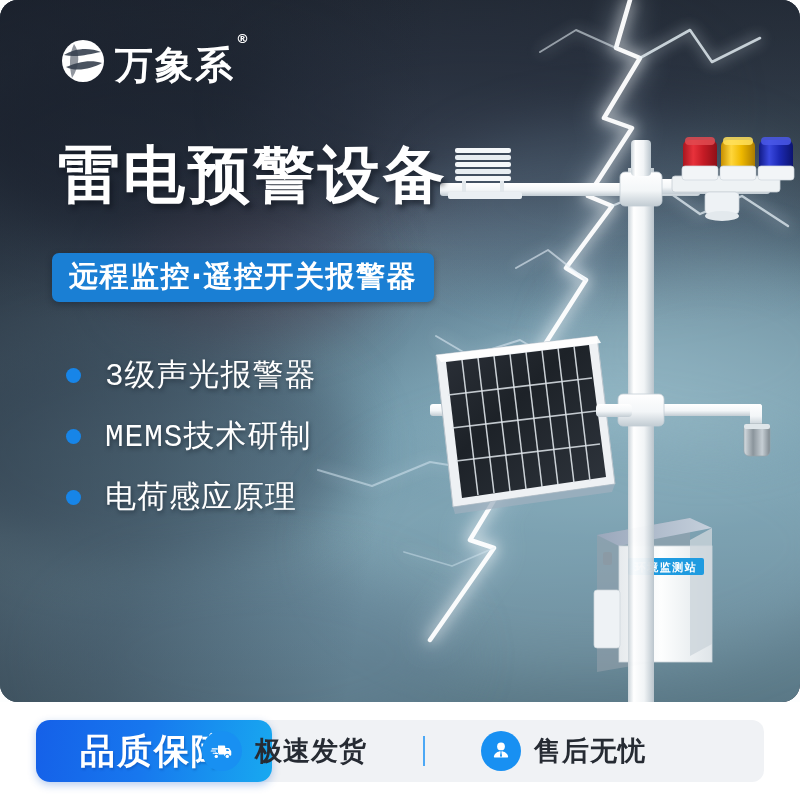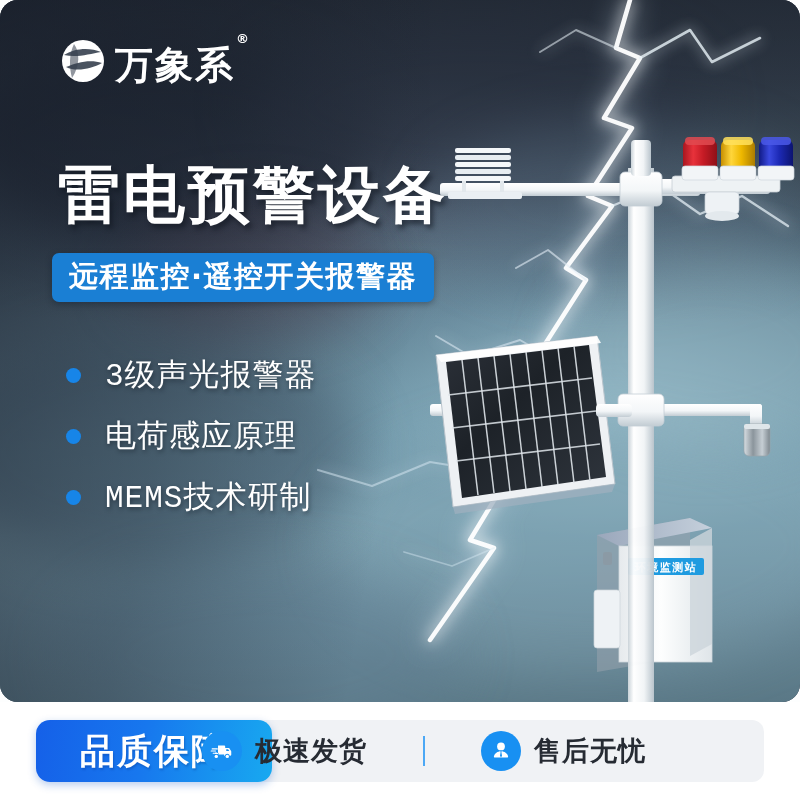--- a/index.html
+++ b/index.html
@@ -47,21 +47,21 @@
   .bolt{position:absolute;left:0;top:0;width:800px;height:702px;}
 
   
   .logo{position:absolute;left:60px;top:38px;display:flex;align-items:flex-end;gap:9px;}
   .logo-mark{width:46px;height:46px;position:relative;flex:0 0 auto;}
   .logo-text{font-size:38px;font-weight:700;color:#fff;letter-spacing:2px;
     font-family:"DejaVu Sans","Liberation Sans",sans-serif;line-height:1;}
   .logo-reg{font-size:13px;color:#fff;vertical-align:top;position:relative;top:-14px;left:1px;}
 
   
-  .title{position:absolute;left:58px;top:164px;
+  .title{position:absolute;left:58px;top:144px;
     font-size:62px;font-weight:700;color:#ffffff;letter-spacing:3px;line-height:1;
     font-family:"DejaVu Sans","Liberation Sans",sans-serif;
     text-shadow:3px 4px 5px rgba(12,18,28,.55);white-space:nowrap;}
 
   .badge{position:absolute;left:52px;top:253px;
     background:#1a7fd4;border-radius:7px;padding:9px 17px 11px 17px;
     display:inline-block;box-shadow:0 2px 6px rgba(10,20,35,.35);}
   .badge span{font-size:29px;font-weight:700;color:#ffffff;letter-spacing:1.5px;line-height:1;
     font-family:"DejaVu Sans","Liberation Sans",sans-serif;white-space:nowrap;display:block;}
 
@@ -314,25 +314,25 @@
       <span>远程监控·遥控开关报警器</span>
     </div>
 
     <div class="features">
       <div class="feat">
         <span class="dot"></span>
         <span class="feat-label">3级声光报警器</span>
       </div>
       <div class="feat">
         <span class="dot"></span>
-        <span class="feat-label">电荷感应原理</span>
+        <span class="feat-label">MEMS技术研制</span>
       </div>
       <div class="feat">
         <span class="dot"></span>
-        <span class="feat-label">MEMS技术研制</span>
+        <span class="feat-label">电荷感应原理</span>
       </div>
     </div>
   </div>
 
   <div class="bottombar">
     <div class="bb-inner">
       <div class="bb-panel"></div>
 
       <div class="quality">
         <span>品质保障</span>

